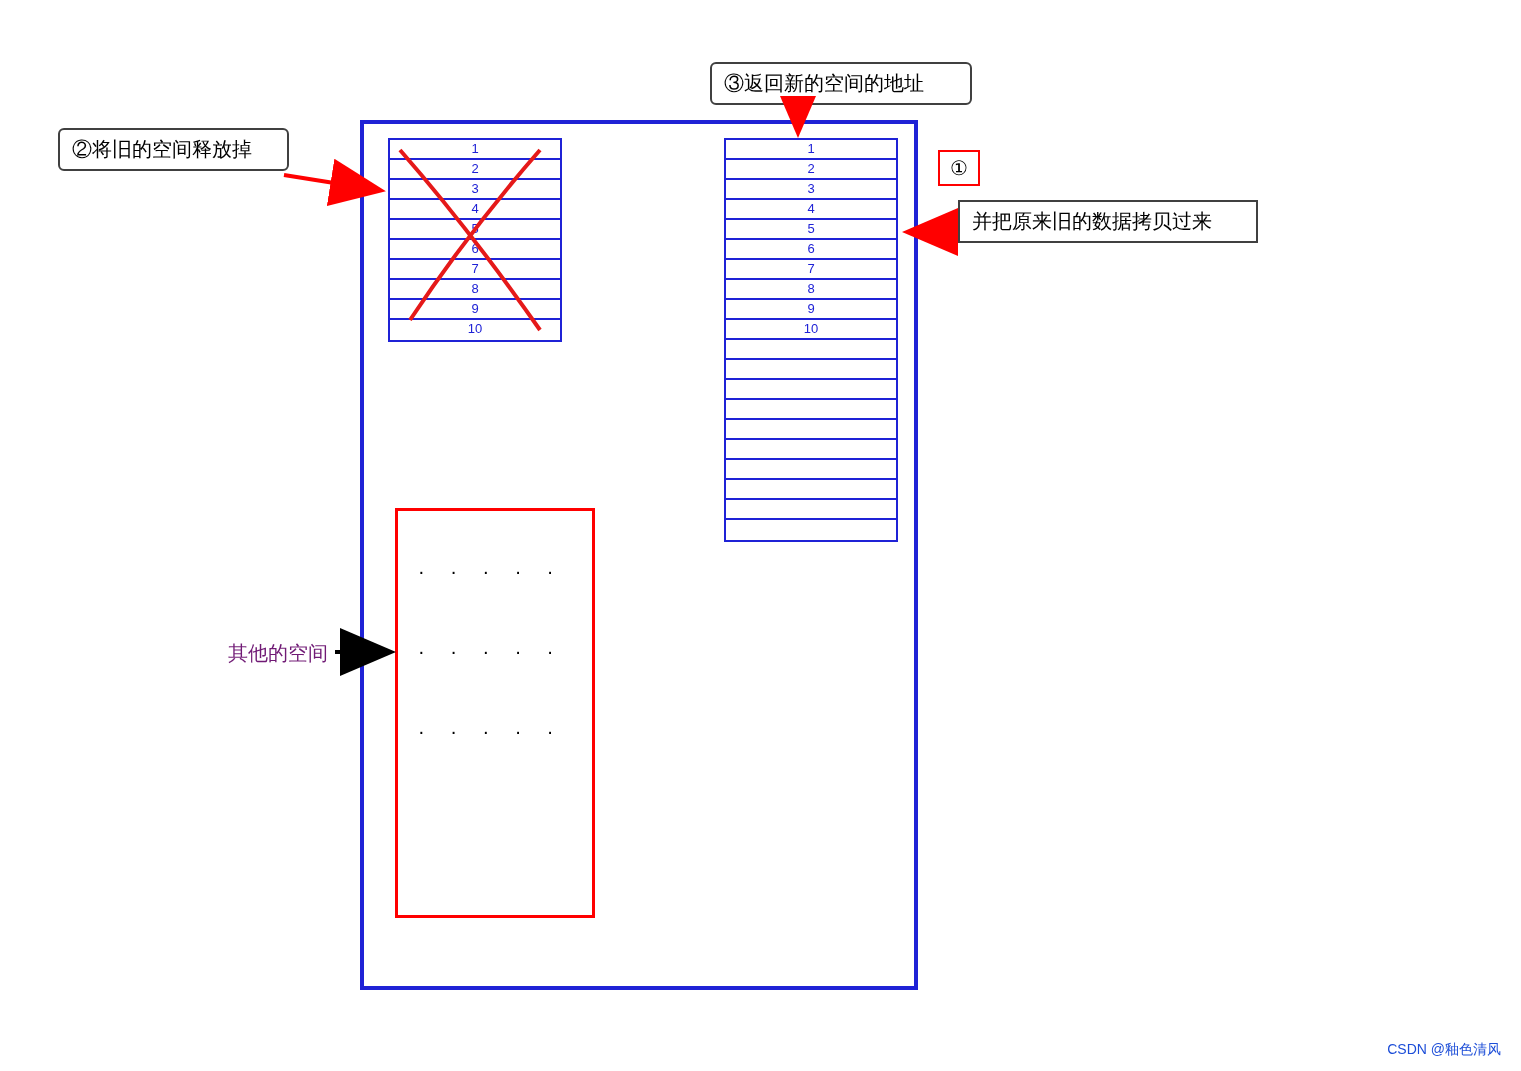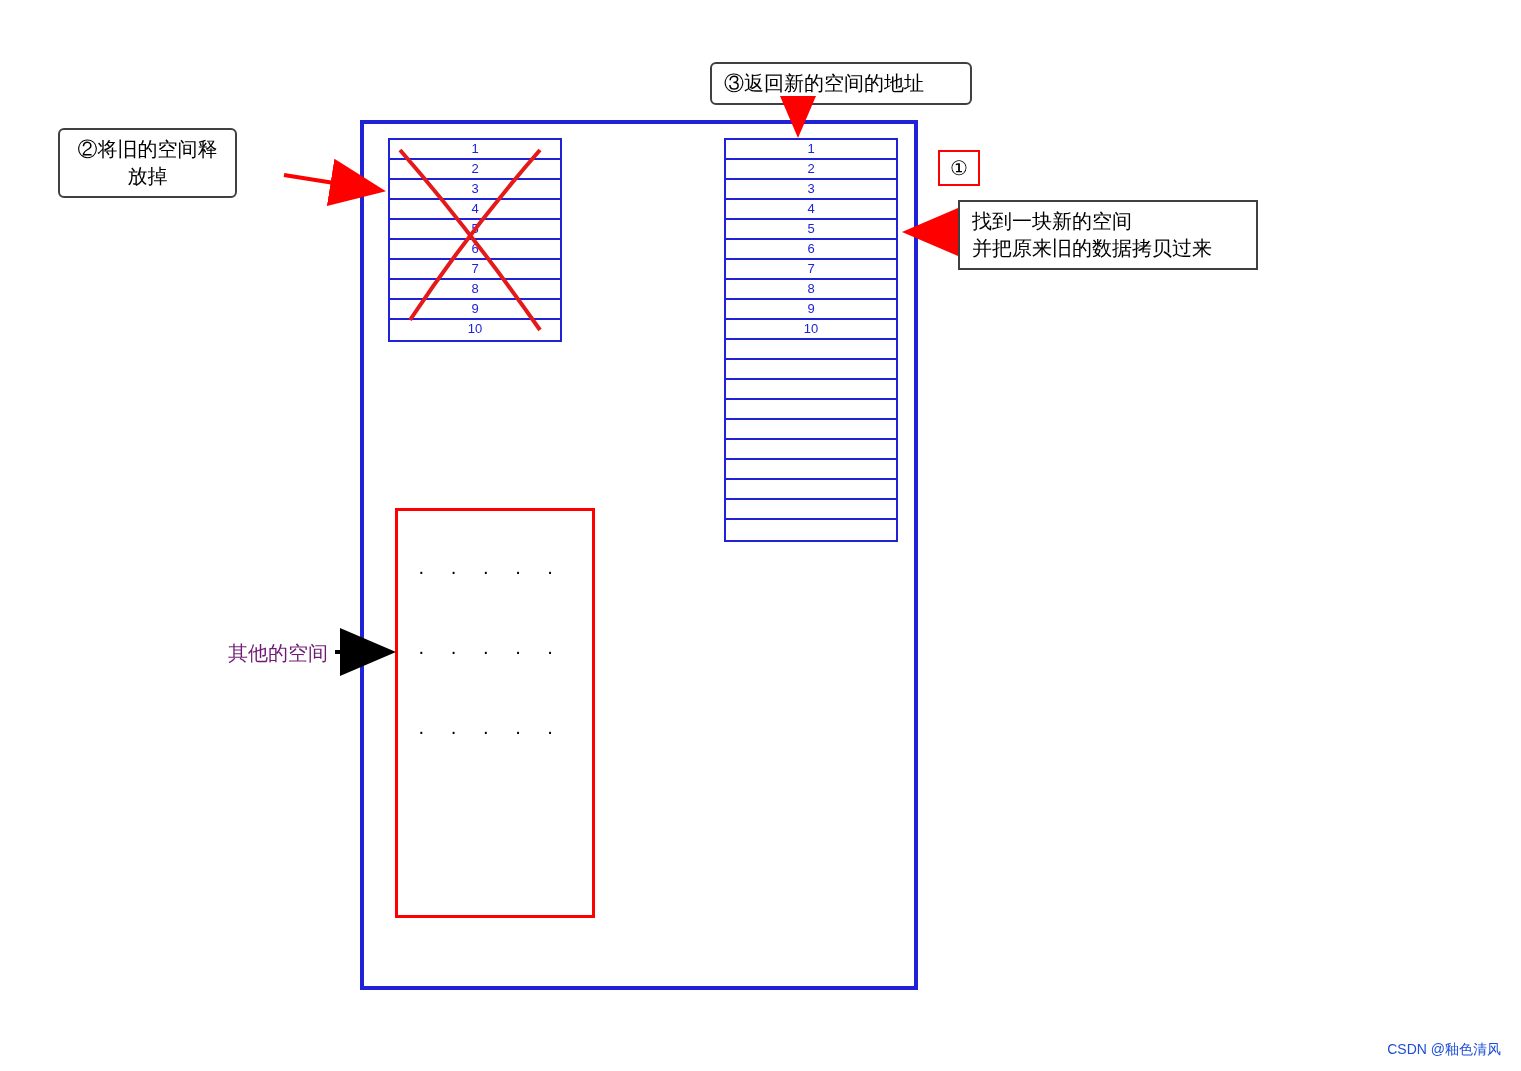--- a/index.html
+++ b/index.html
@@ -76,21 +76,21 @@
   </style>
 </head>
 <body>
 
 <div class="canvas">
 
   <div class="label-box" style="left:710px; top:62px; width:262px;">
     <span>③返回新的空间的地址</span>
   </div>
 
-  <div class="label-box" style="left:58px; top:128px; width:179px;text-align:center;">
+  <div class="label-box" style="left:58px; top:128px; width:231px;">
     <span>②将旧的空间释放掉</span>
   </div>
 
   <div class="main-box"></div>
 
   <div class="mem-table" id="old-mem" style="left:388px; top:138px;">
       <div class="mem-row">1</div>
       <div class="mem-row">2</div>
       <div class="mem-row">3</div>
       <div class="mem-row">4</div>
@@ -130,21 +130,20 @@
   <div class="dots" style="left:418px; top:640px;">· · · · ·</div>
   <div class="dots" style="left:418px; top:720px;">· · · · ·</div>
 
   <div class="label-plain" style="left:228px; top:640px;">其他的空间</div>
 
   <div class="step-num-box" style="left:938px; top:150px;">
     <span>①</span>
   </div>
 
   <div class="label-box" style="left:958px; top:200px; width:300px; border-radius:0;">
-    <div>找到一块新的空间</div>
     <div>并把原来旧的数据拷贝过来</div>
   </div>
 
   <svg width="1521" height="1071" style="position:absolute; left:0; top:0; pointer-events:none;">
     <defs>
       <marker id="arr-red" markerWidth="14" markerHeight="12" refX="12" refY="6" orient="auto">
         <path d="M0,0 L14,6 L0,12 Z" fill="#ff0000"></path>
       </marker>
       <marker id="arr-black" markerWidth="14" markerHeight="12" refX="12" refY="6" orient="auto">
         <path d="M0,0 L14,6 L0,12 Z" fill="#000"></path>

